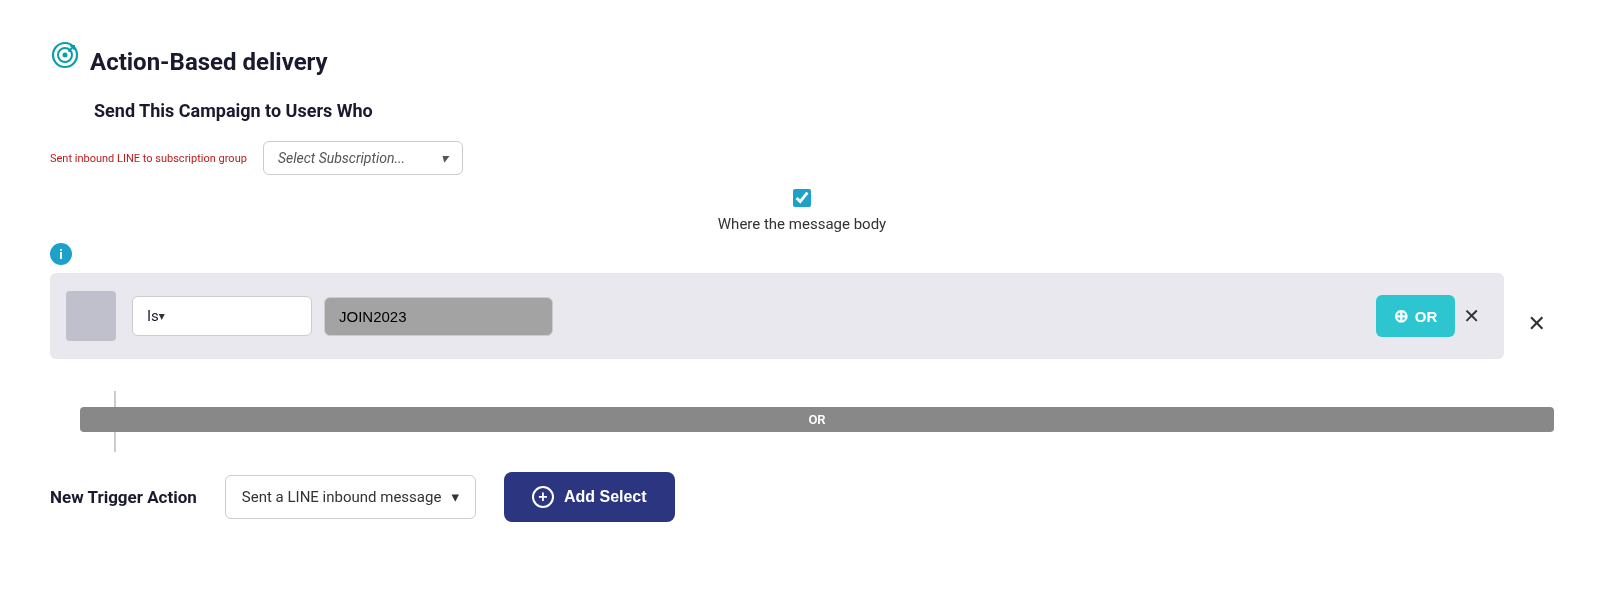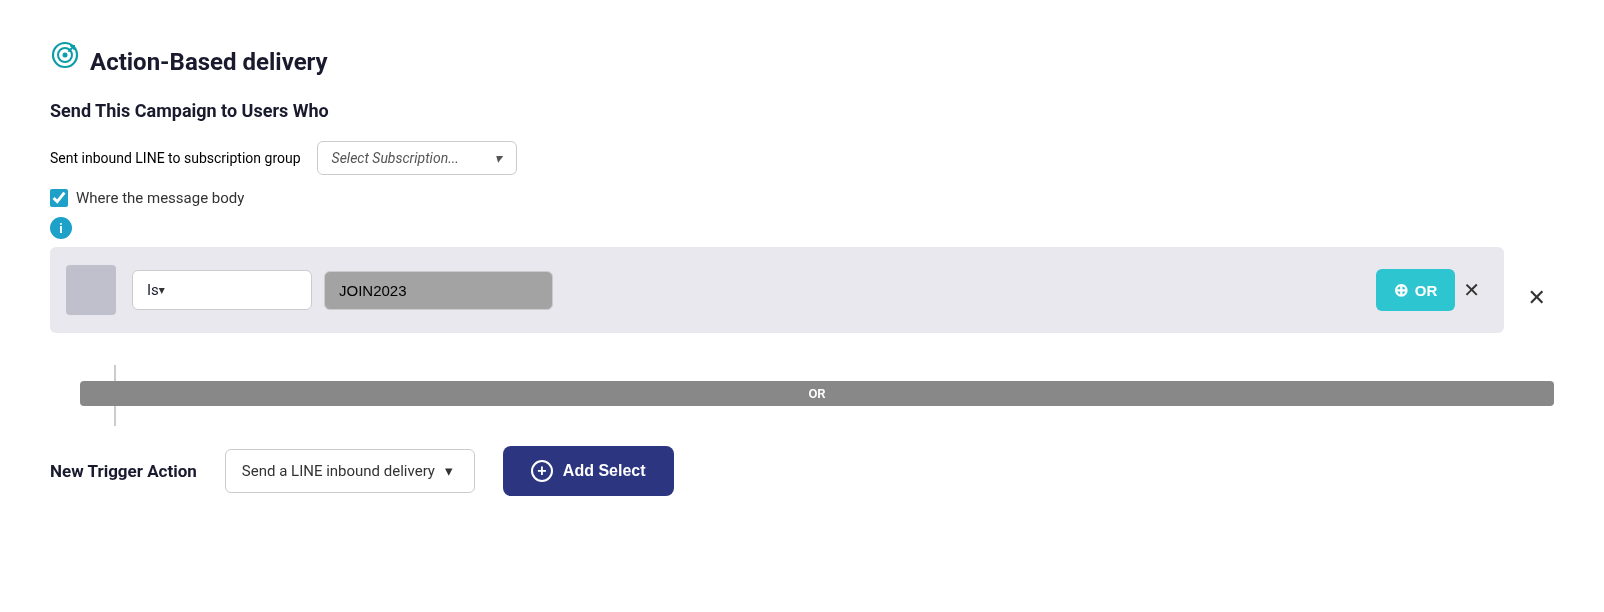--- a/index.html
+++ b/index.html
@@ -23,30 +23,31 @@
     .page-title {
       font-size: 24px;
       font-weight: 700;
       color: #1a1a2e;
     }
     .section-title {
       font-size: 18px;
       font-weight: 700;
       color: #1a1a2e;
       margin-bottom: 20px;
+      margin-left: 44px;
     }
     .trigger-row {
       display: flex;
       align-items: center;
       gap: 16px;
       margin-bottom: 14px;
     }
     .trigger-label {
-      font-size: 14px;
-      color: #000000;
+      font-size: 11px;
+      color: #b91c1c;
       white-space: nowrap;
     }
     .select-box {
       display: flex;
       align-items: center;
       gap: 16px;
       border: 1px solid #ccc;
       border-radius: 6px;
       padding: 8px 14px;
       font-size: 14px;
@@ -58,20 +59,21 @@
     }
     .select-box .chevron {
       margin-left: auto;
       color: #555;
     }
     .checkbox-row {
       display: flex;
       align-items: center;
       gap: 8px;
       margin-bottom: 10px;
+      flex-direction: column;
     }
     .checkbox-styled {
       width: 18px;
       height: 18px;
       accent-color: #1da1c8;
       cursor: pointer;
     }
     .checkbox-label {
       font-size: 15px;
       color: #333;
@@ -312,21 +314,21 @@
 
   <div class="or-section-wrap">
     <div class="or-line-top"></div>
     <div class="or-badge">OR</div>
     <div class="or-line-bottom"></div>
   </div>
 
   <div class="new-trigger-row">
     <span class="new-trigger-label">New Trigger Action</span>
     <div class="trigger-action-select">
-      <span>Send a LINE inbound delivery</span>
+      <span>Sent a LINE inbound message</span>
       <span>▾</span>
     </div>
     <button class="add-trigger-btn">
       <div class="add-trigger-plus">
         <span>+</span>
       </div>
       <span>Add Select</span>
     </button>
   </div>
 </div>

